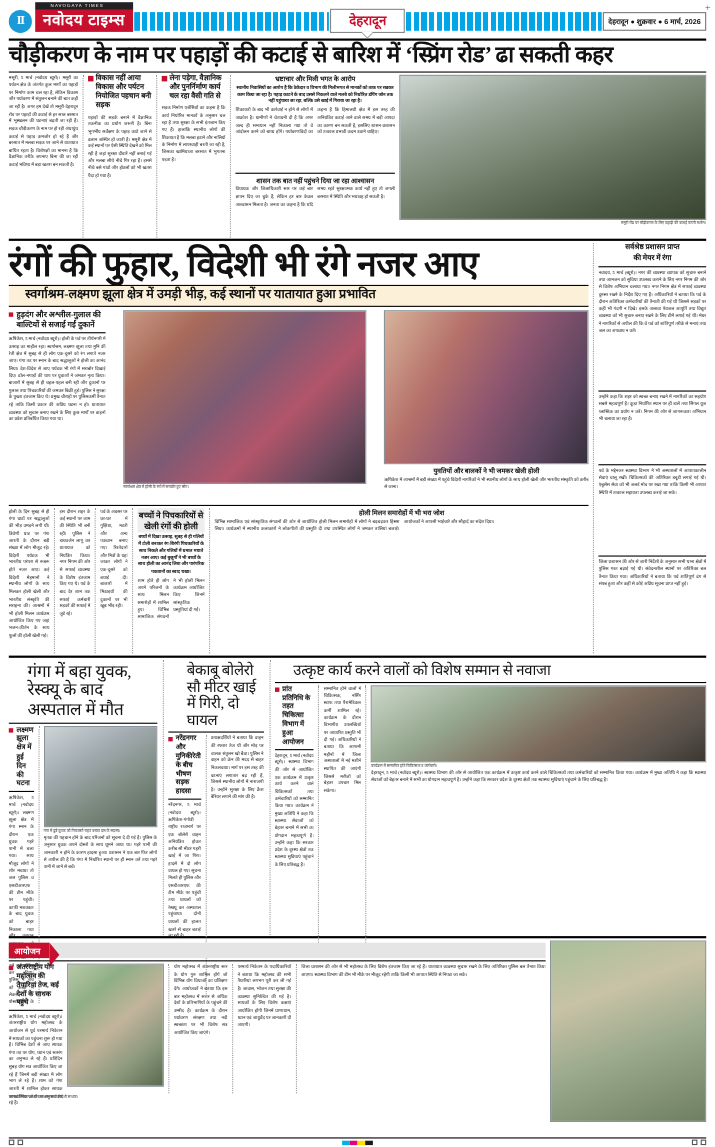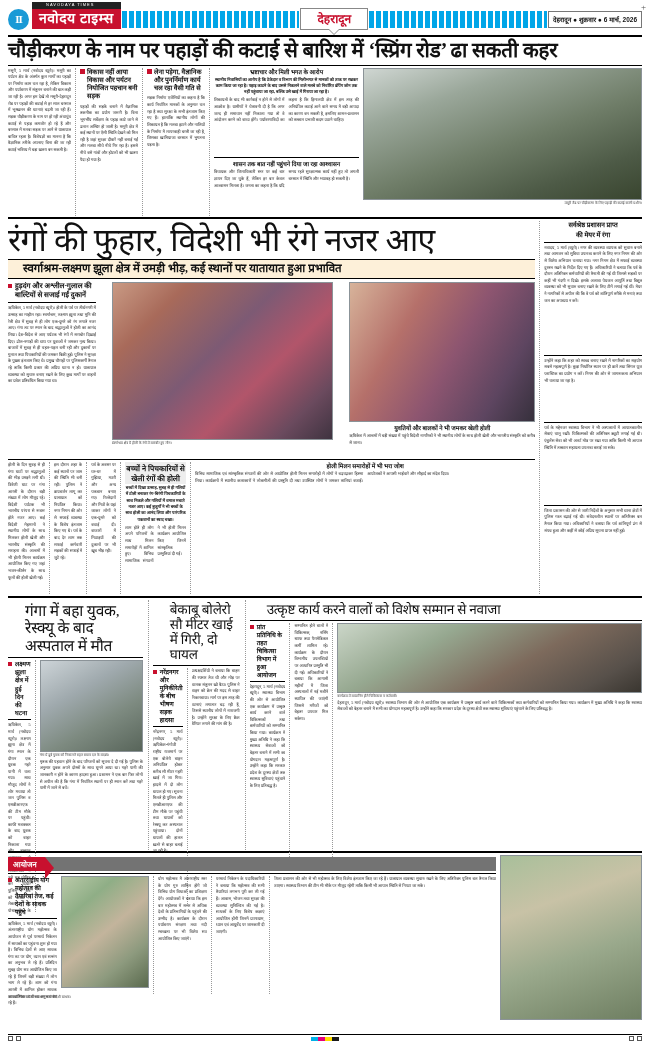--- a/index.html
+++ b/index.html
@@ -147,21 +147,21 @@
   .boxhead {
     font-size:6.6px; font-weight:bold; line-height:1.26;
     padding-left:7px; position:relative; margin-bottom:3px;
   }
   .boxhead::before{
     content:""; position:absolute;left:0;top:1.5px;width:4.5px;height:4.5px;background:#c8102e;
   }
 
   
   .mega {
-    font-size:32px; font-weight:normal; line-height:1.06; letter-spacing:-0.5px;
+    font-size:32px; font-weight:bold; line-height:1.06; letter-spacing:-0.5px;
     margin:3px 0 0 0;
   }
   .subbar {
     background:#fdf0d9; border-top:1px solid #000; border-bottom:1px solid #000;
     font-size:11.5px; padding:2px 15px; font-weight:bold; margin:2px 0 3px 0;
     line-height:1.18;
   }
   .sec2 { display:flex; gap:16px; }
 
   .rightcol { width:104px; }
@@ -172,21 +172,21 @@
 
   
   .sec3 { display:flex; gap:5px; }
   .h2 {
     font-size:15.5px; font-weight:normal; line-height:1.12; margin:2px 0 3px 17px;
     letter-spacing:-0.2px;
   }
   .h2.sm { font-size:13.5px; }
 
   
-  .tagbar { display:flex; align-items:stretch; background:#737373; margin:2px 0; }
+  .tagbar { display:flex; align-items:stretch; background:#e5e5e5; margin:2px 0; }
   .tag {
     background:#c8102e; color:#fff; font-weight:bold; font-size:7.5px;
     padding:2px 8px 2px 5px; position:relative; flex:0 0 auto;
     font-family:"Liberation Sans",sans-serif;
   }
   .tag::after{
     content:""; position:absolute; right:-9px; top:0; bottom:0; width:0;height:0;
     border-top:11px solid transparent;border-bottom:11px solid transparent;
     border-left:9px solid #c8102e;
   }

